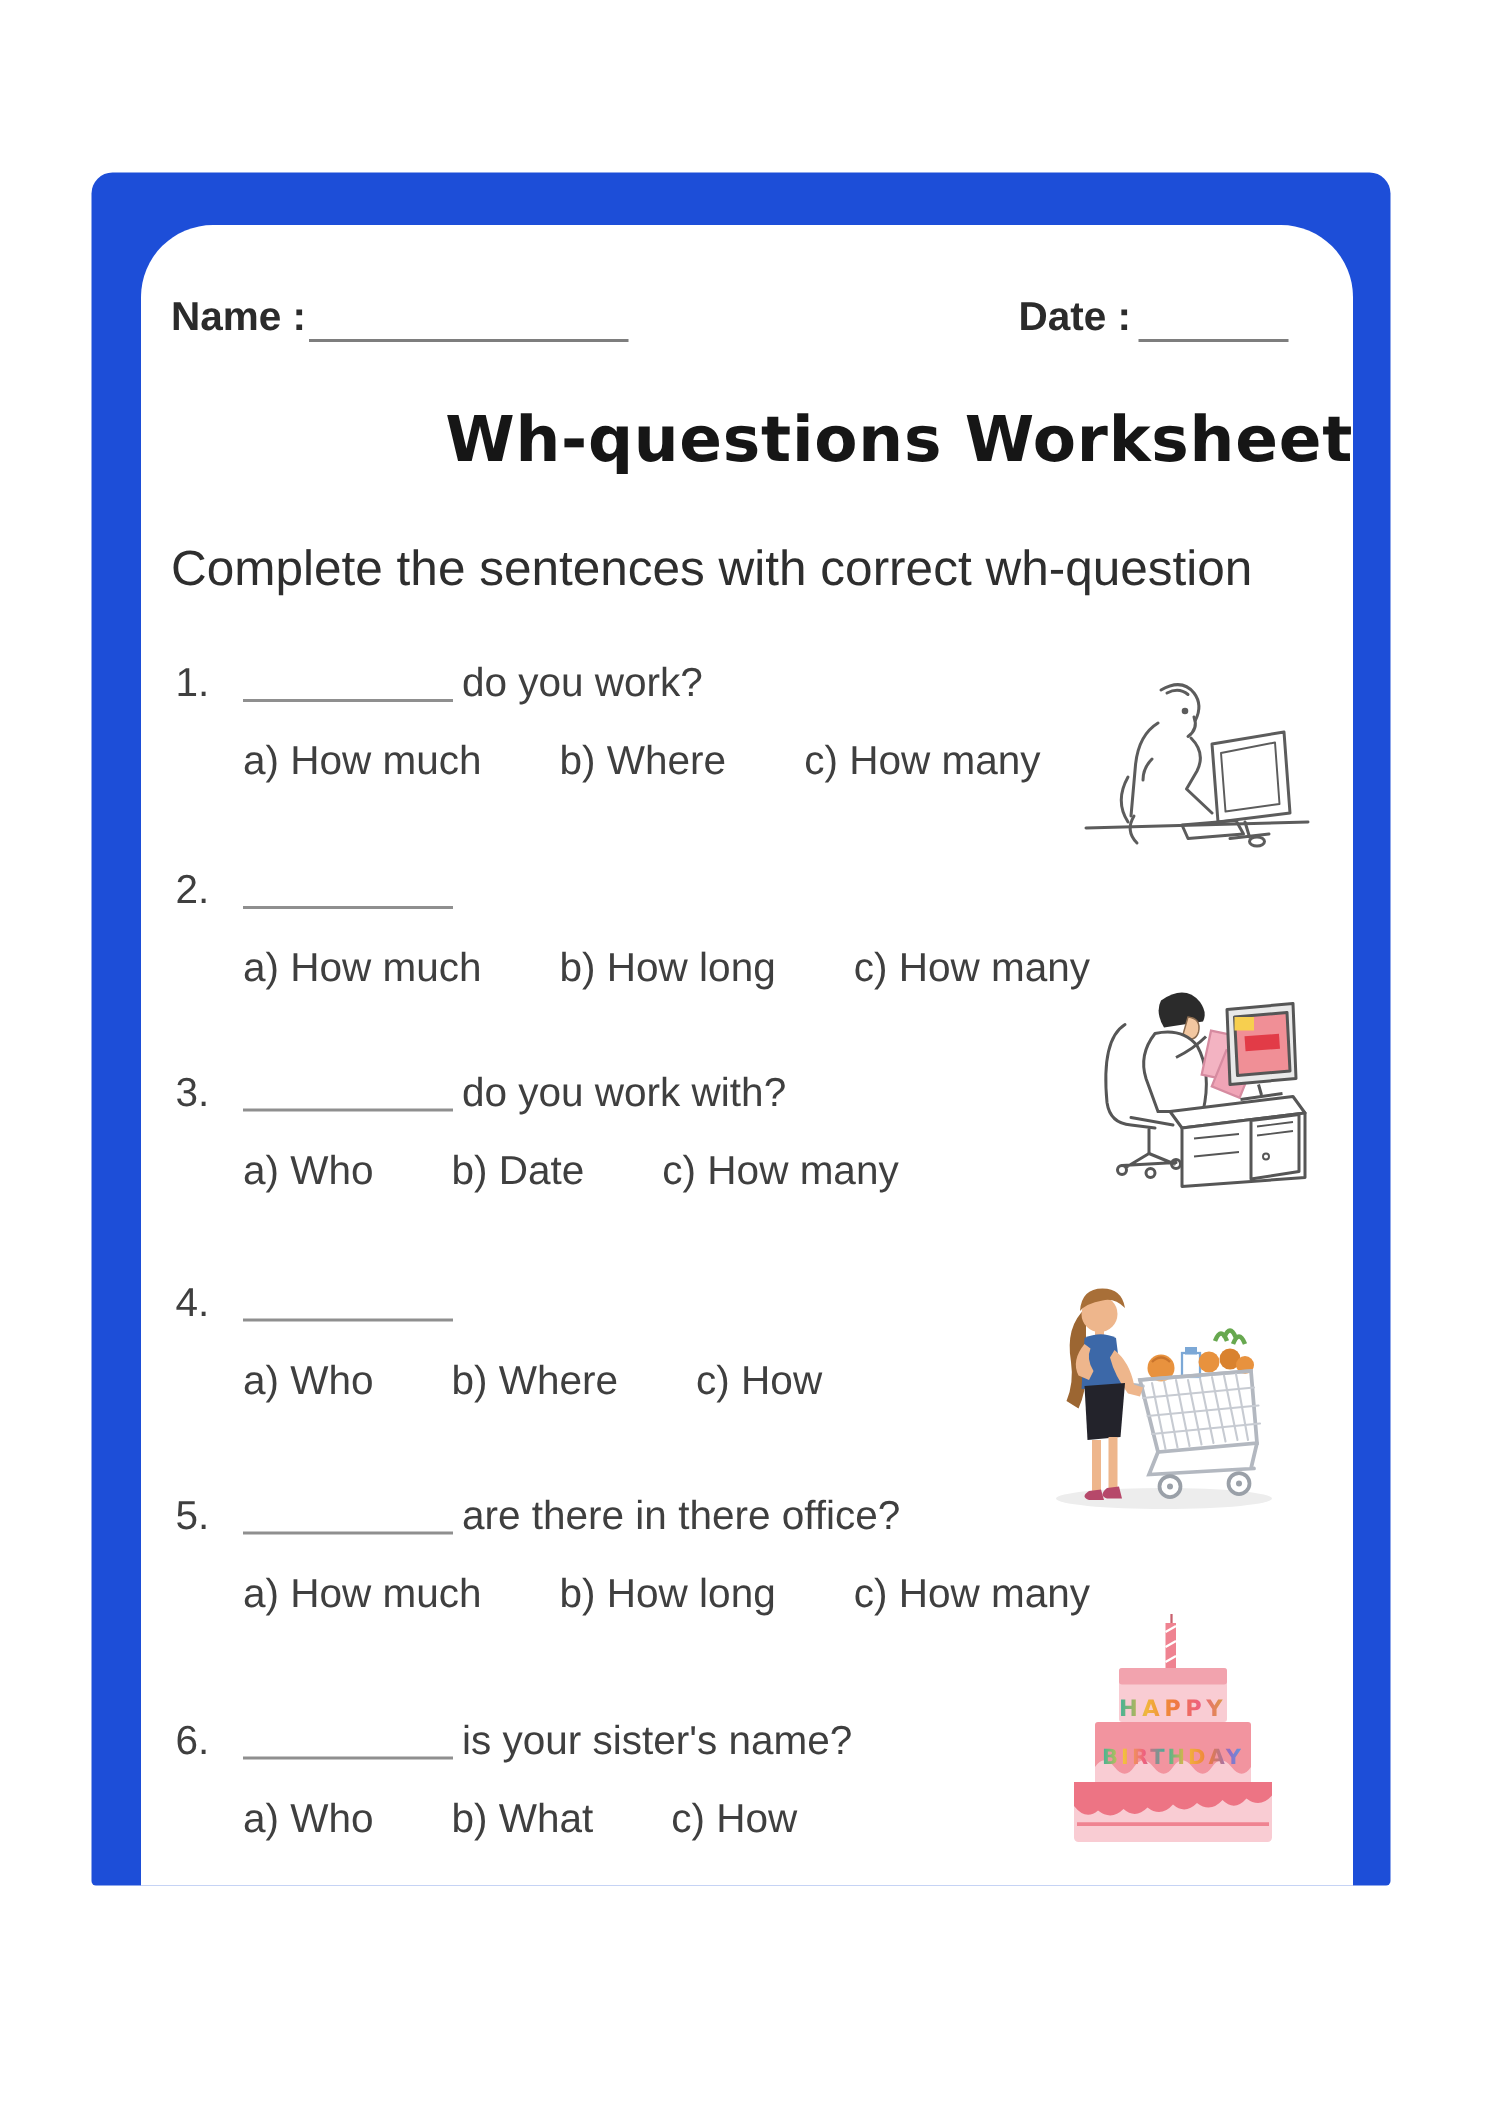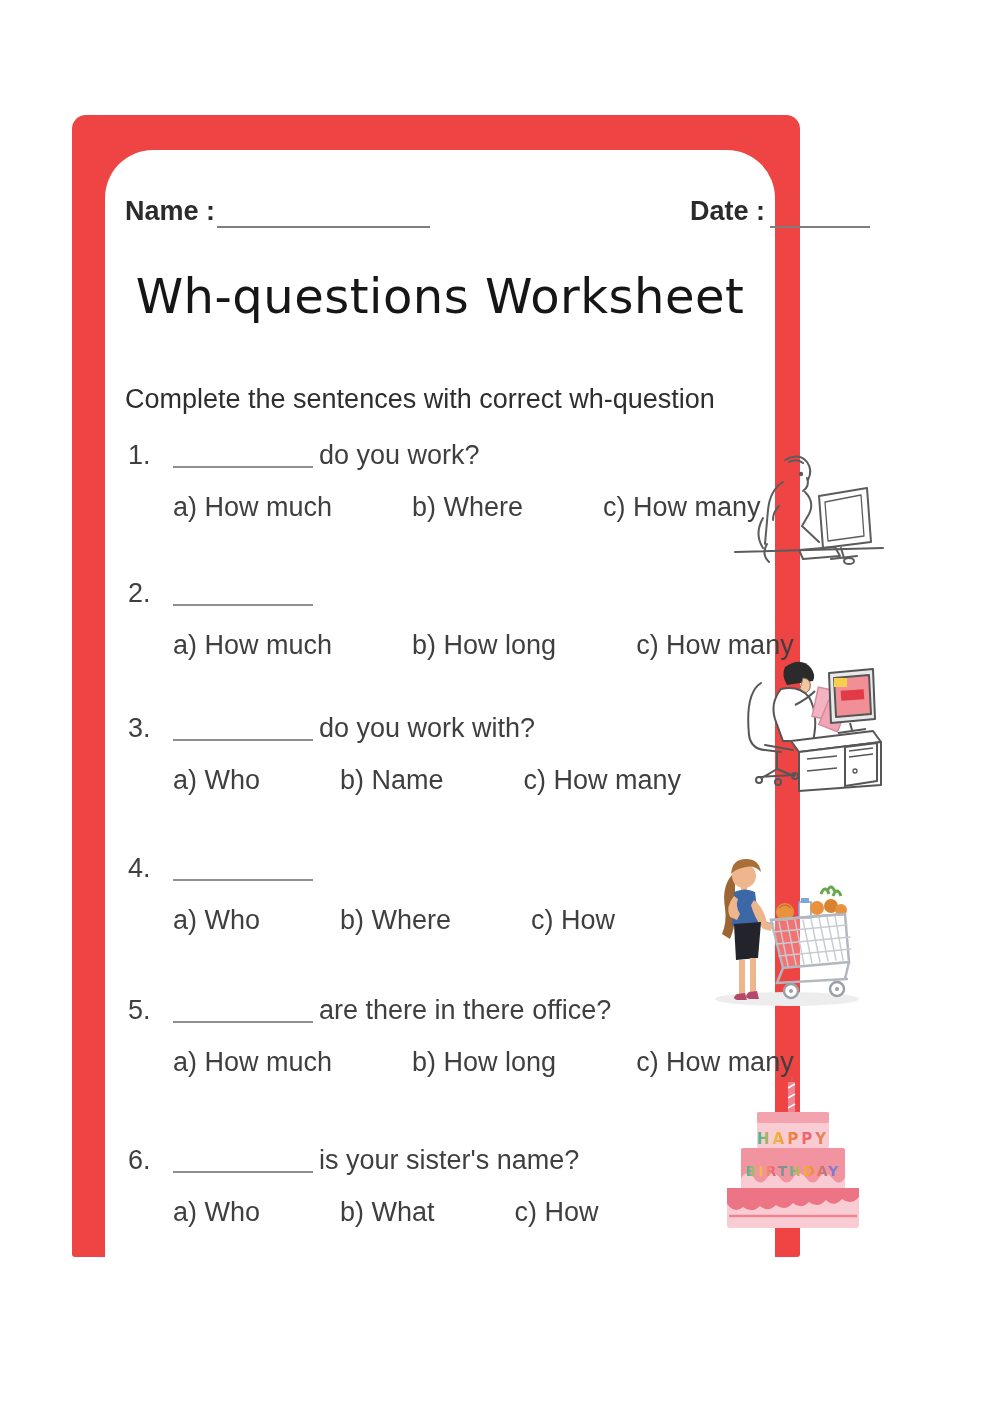--- a/index.html
+++ b/index.html
@@ -1,45 +1,45 @@
 <!DOCTYPE html>
 <html><head>
 <meta charset="utf-8">
 <style>
   html,body { margin:0; padding:0; background:#ffffff; }
   .page {
     position:relative; width:1000px; height:1413px; background:#ffffff;
     overflow:hidden; font-family:"Liberation Sans", sans-serif;
   }
   .frame {
-    position:absolute; left:72px; top:115px; width:728px; height:1142px;
-    background:#ef4444; border-radius:14px 14px 3px 3px;
+    position:absolute; left:61px; top:115px; width:866px; height:1142px;
+    background:#1d4ed8; border-radius:14px 14px 3px 3px;
   }
   .card {
     position:absolute; left:33px; right:25px; top:35px; bottom:0;
     background:#ffffff; border-radius:48px 48px 0 0;
   }
   .hdr-label { position:absolute; font-size:27px; font-weight:bold; color:#2b2b2b; white-space:nowrap; }
   .fill-line { position:absolute; border-bottom:2px solid #7e7e7e; height:0; }
   .page-title {
-    position:absolute; top:118px; left:0; right:0; text-align:center;
-    font-family:"DejaVu Sans", sans-serif; font-size:48px; font-weight:400;
+    position:absolute; top:118px; left:0; right:0; text-align:right;
+    font-family:"DejaVu Sans", sans-serif; font-size:42px; font-weight:700;
     color:#161616; letter-spacing:0.5px;
   }
-  .instruction { position:absolute; top:210px; left:20px; font-size:27px; color:#2e2e2e;margin-top:24px; }
+  .instruction { position:absolute; top:210px; left:20px; font-size:33px; color:#2e2e2e; }
   .question { position:absolute; left:23px; width:720px; color:#3f3f3f; }
   .q-row { display:flex; align-items:baseline; font-size:27px; }
   .q-num { width:45px; flex:0 0 45px; }
   .blank {
     display:inline-block; width:140px; flex:0 0 140px;
     border-bottom:2px solid #8f8f8f; align-self:flex-end;
     margin:0 6px 4px 0; height:26px; cursor:text;
   }
   .q-text { white-space:nowrap; }
-  .options { display:flex; margin-top:20px; padding-left:45px; font-size:27px;gap:28px; }
+  .options { display:flex; margin-top:20px; padding-left:45px; font-size:27px; }
   .option { margin-right:52px; white-space:nowrap; }
   .illu { position:absolute; }
   .illu svg { display:block; }
 </style>
 </head>
 <body>
 
 <div class="page">
   <div class="frame">
     <div class="card">
@@ -78,21 +78,21 @@
       </div>
 
       <div class="question" style="top:563px;">
         <div class="q-row">
           <span class="q-num">3.</span>
           <span class="blank"></span>
           <span class="q-text">do you work with?</span>
         </div>
         <div class="options">
           <span class="option">a) Who</span>
-          <span class="option">b) Name</span>
+          <span class="option">b) Date</span>
           <span class="option">c) How many</span>
         </div>
       </div>
 
       <div class="question" style="top:703px;">
         <div class="q-row">
           <span class="q-num">4.</span>
           <span class="blank"></span>
         </div>
         <div class="options">

